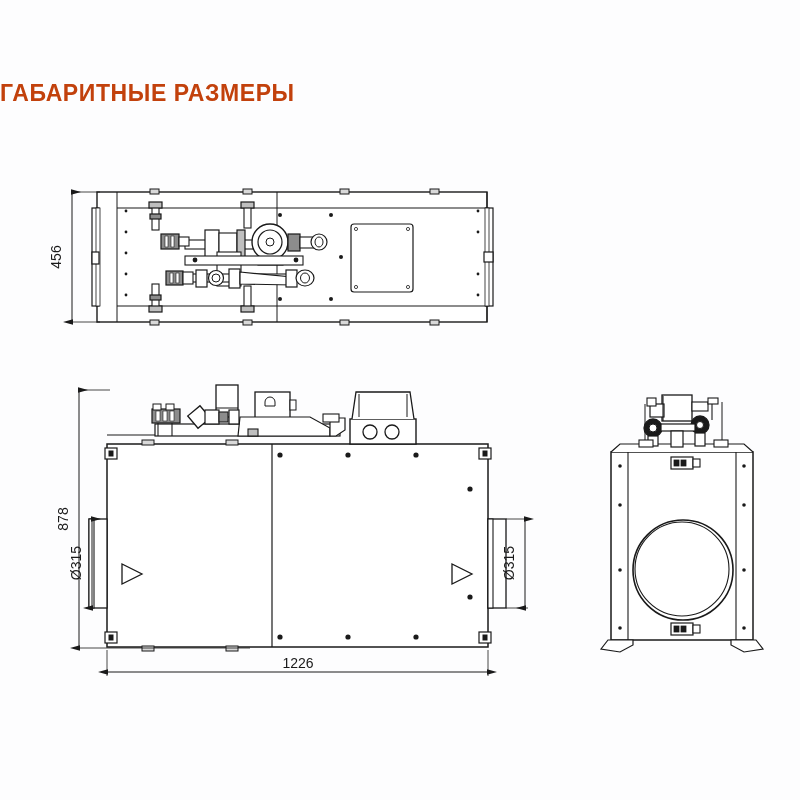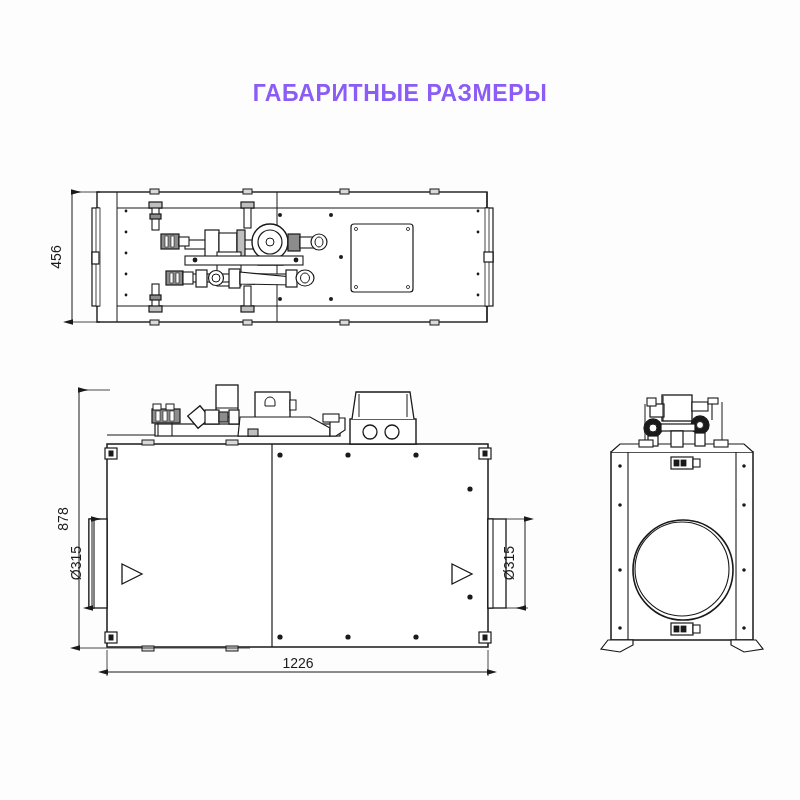--- a/index.html
+++ b/index.html
@@ -7,25 +7,24 @@
     width:800px;height:800px;
     font-family:"Liberation Sans","DejaVu Sans",sans-serif;
     background:#fdfdfe;
     overflow:hidden;
     position:relative;
   }
   #page{position:relative;width:800px;height:800px;}
   #title{
     position:absolute;
     left:0;top:80px;width:800px;
-    text-align:center;
     font-size:23px;
     font-weight:bold;
     letter-spacing:0.6px;
-    color:#8b5cf6;
+    color:#c2410c;
     font-family:"Liberation Sans","DejaVu Sans",sans-serif;
   }
   svg{position:absolute;left:0;top:0;}
   .dimtext{
     font-family:"Liberation Sans","DejaVu Sans",sans-serif;
     font-size:14px;
     fill:#1a1a1a;
   }
 </style>
 </head>

